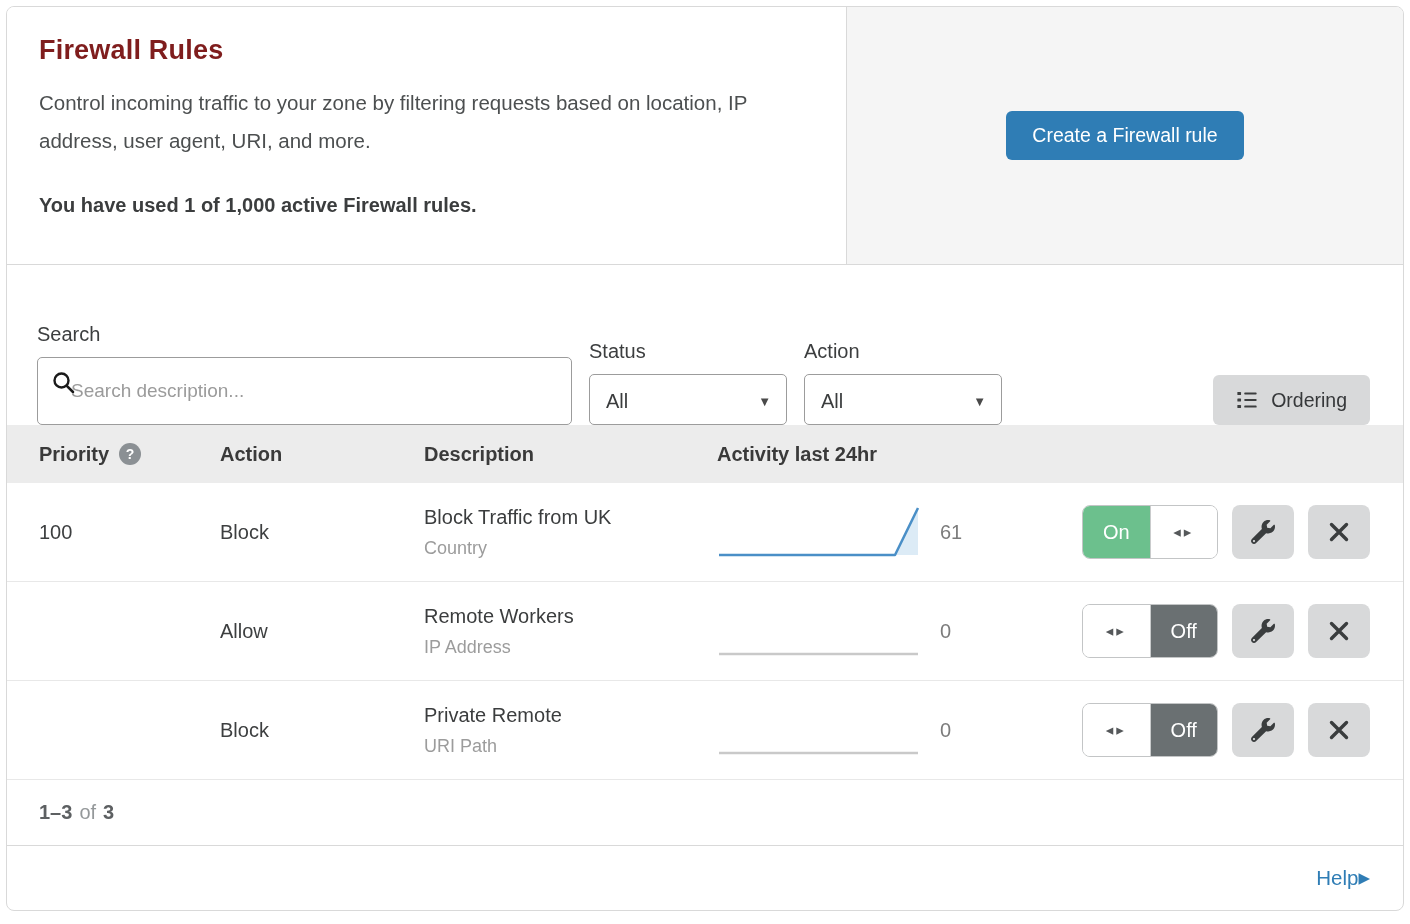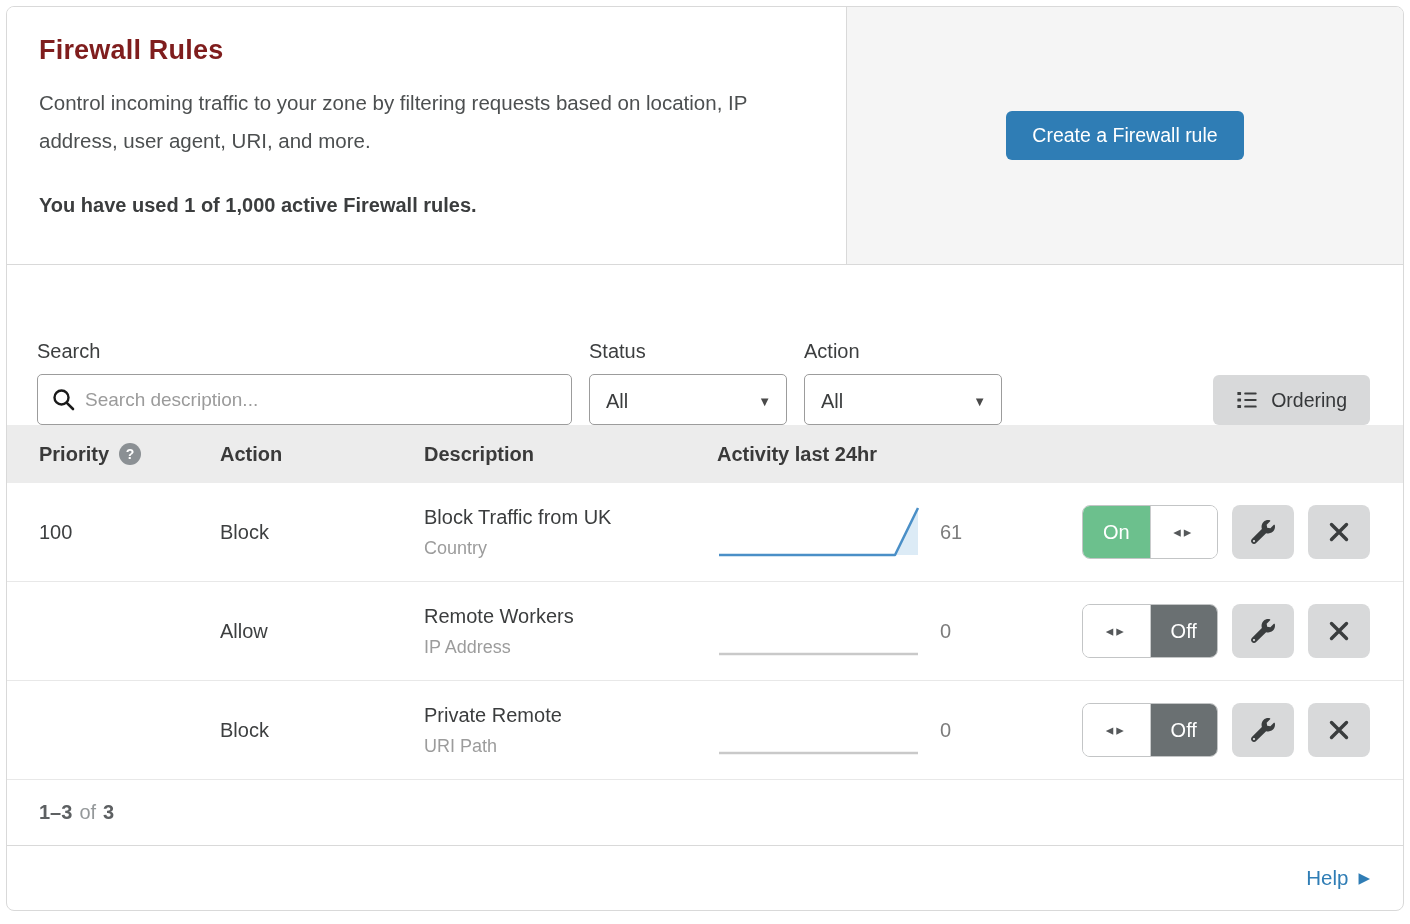--- a/index.html
+++ b/index.html
@@ -19,22 +19,22 @@
     background:#2f7db5; color:#fff; border:none; border-radius:6px; cursor:pointer;
     font-size:19.5px; padding:13px 26px; font-family:inherit;
   }
   
   .filters { height:160px; display:flex; align-items:flex-end; padding:28px 33px 0 30px; }
   .filter-group { display:flex; flex-direction:column; }
   .filter-label { font-size:20px; color:#3c3e3f; margin-bottom:11px; }
   .search-group { margin-right:17px; }
   .search-box { position:relative; width:535px; }
   .search-box input {
-    width:100%; height:51px; border:1px solid #9c9c9c; border-radius:5px;
-    padding:0 14px 0 47px; font-size:19px; color:#333; font-family:inherit; outline:none;
+    width:100%; height:68px; border:1px solid #9c9c9c; border-radius:5px;
+    padding:0 14px 0 33px; font-size:19px; color:#333; font-family:inherit; outline:none;
   }
   .search-box input::placeholder { color:#9b9b9b; }
   .search-icon { position:absolute; left:14px; top:13px; width:25px; height:25px; }
   .select {
     width:198px; height:51px; border:1px solid #9c9c9c; border-radius:5px; background:#fff;
     display:flex; align-items:center; justify-content:space-between; padding:4px 15px 0 16px;
     font-size:20px; color:#3b3d3e; cursor:pointer; margin-right:17px;
   }
   .caret { font-size:13px; color:#4a4a4a; }
   .ordering-btn {
@@ -82,21 +82,21 @@
     width:62px; height:54px; border:none; border-radius:8px; background:#d8d9da;
     display:flex; align-items:center; justify-content:center; cursor:pointer;
   }
   .icon-btn svg { width:24px; height:24px; }
   
   .pagination { height:66px; display:flex; align-items:center; padding-left:32px;
     border-bottom:1px solid #d9d9d9; font-size:20px; }
   .pg-bold { font-weight:700; color:#5d6062; }
   .pg-of { color:#94989a; margin:0 7px; }
   .help-row { height:64px; display:flex; align-items:center; justify-content:flex-end; padding-right:33px; }
-  .help-link { color:#2f7db5; font-size:20.5px; text-decoration:none; display:flex; align-items:center; gap:10px; cursor:pointer; }
+  .help-link { color:#2f7db5; font-size:20.5px; text-decoration:none; display:flex; align-items:center; cursor:pointer; }
   .help-arrow { font-size:15px; }
 </style>
 </head>
 <body>
 
 <div class="card">
 
   <div class="top">
     <div class="top-left">
       <div class="page-title">Firewall Rules</div>

